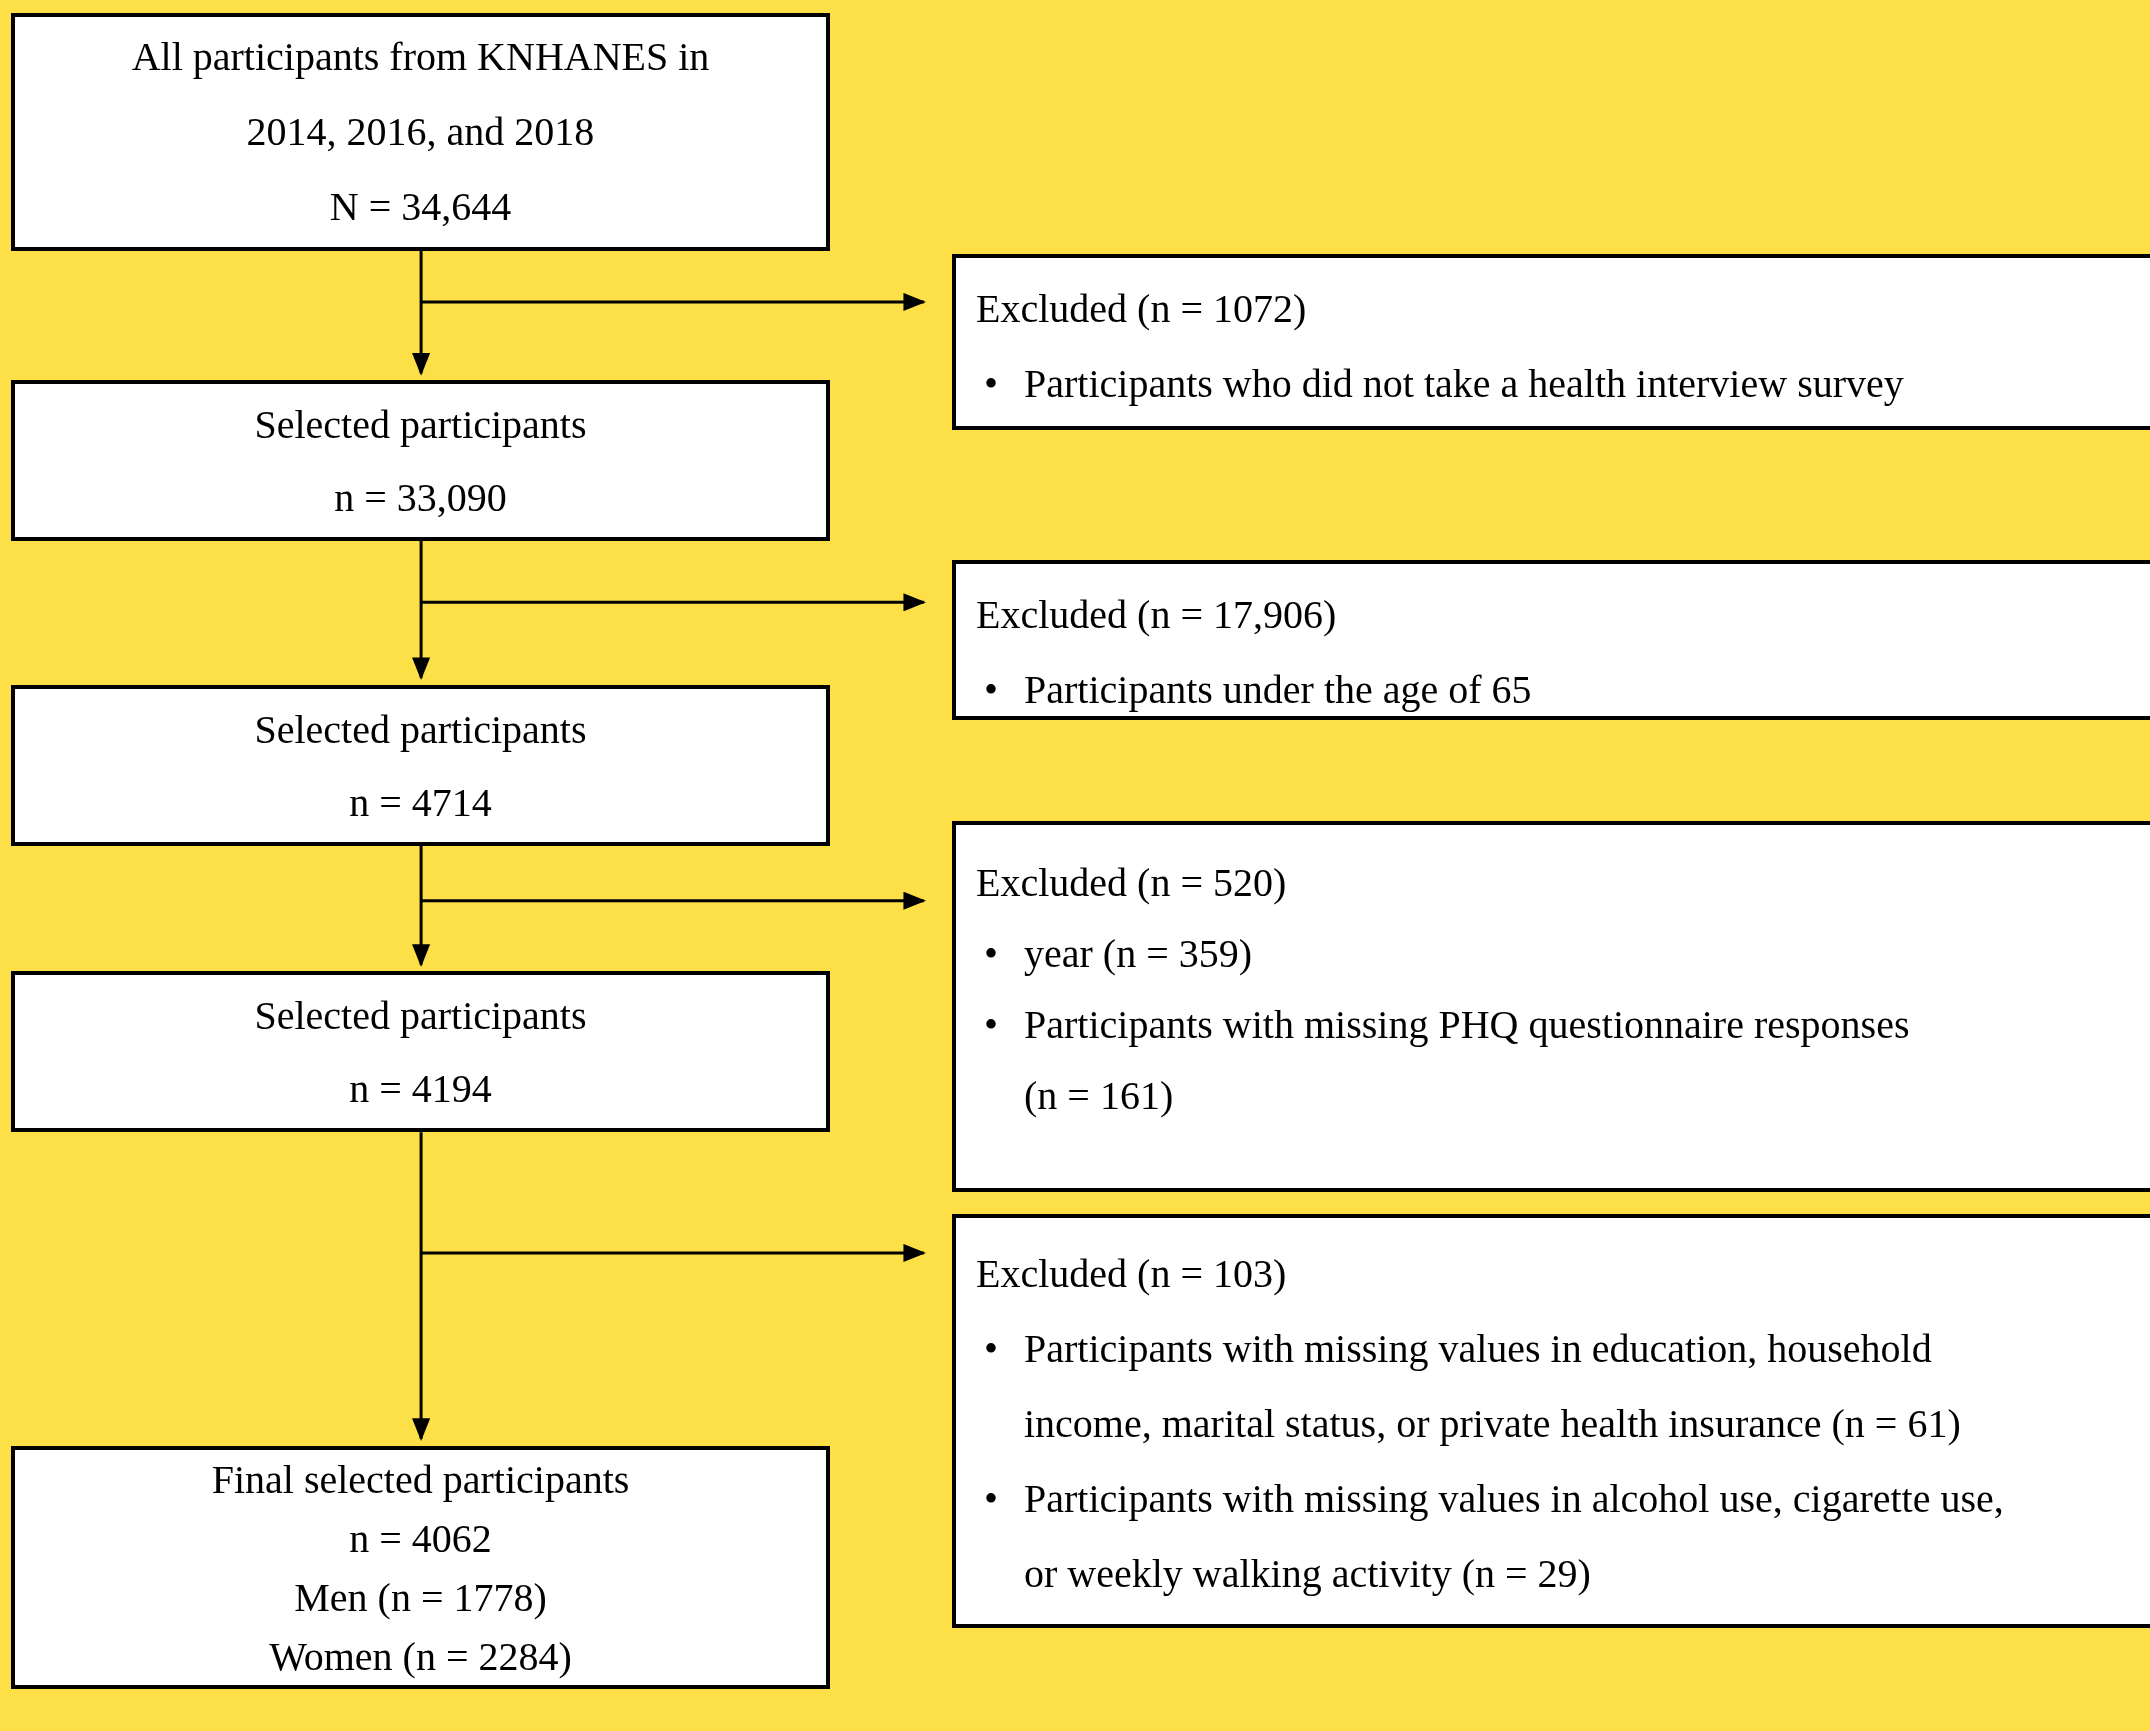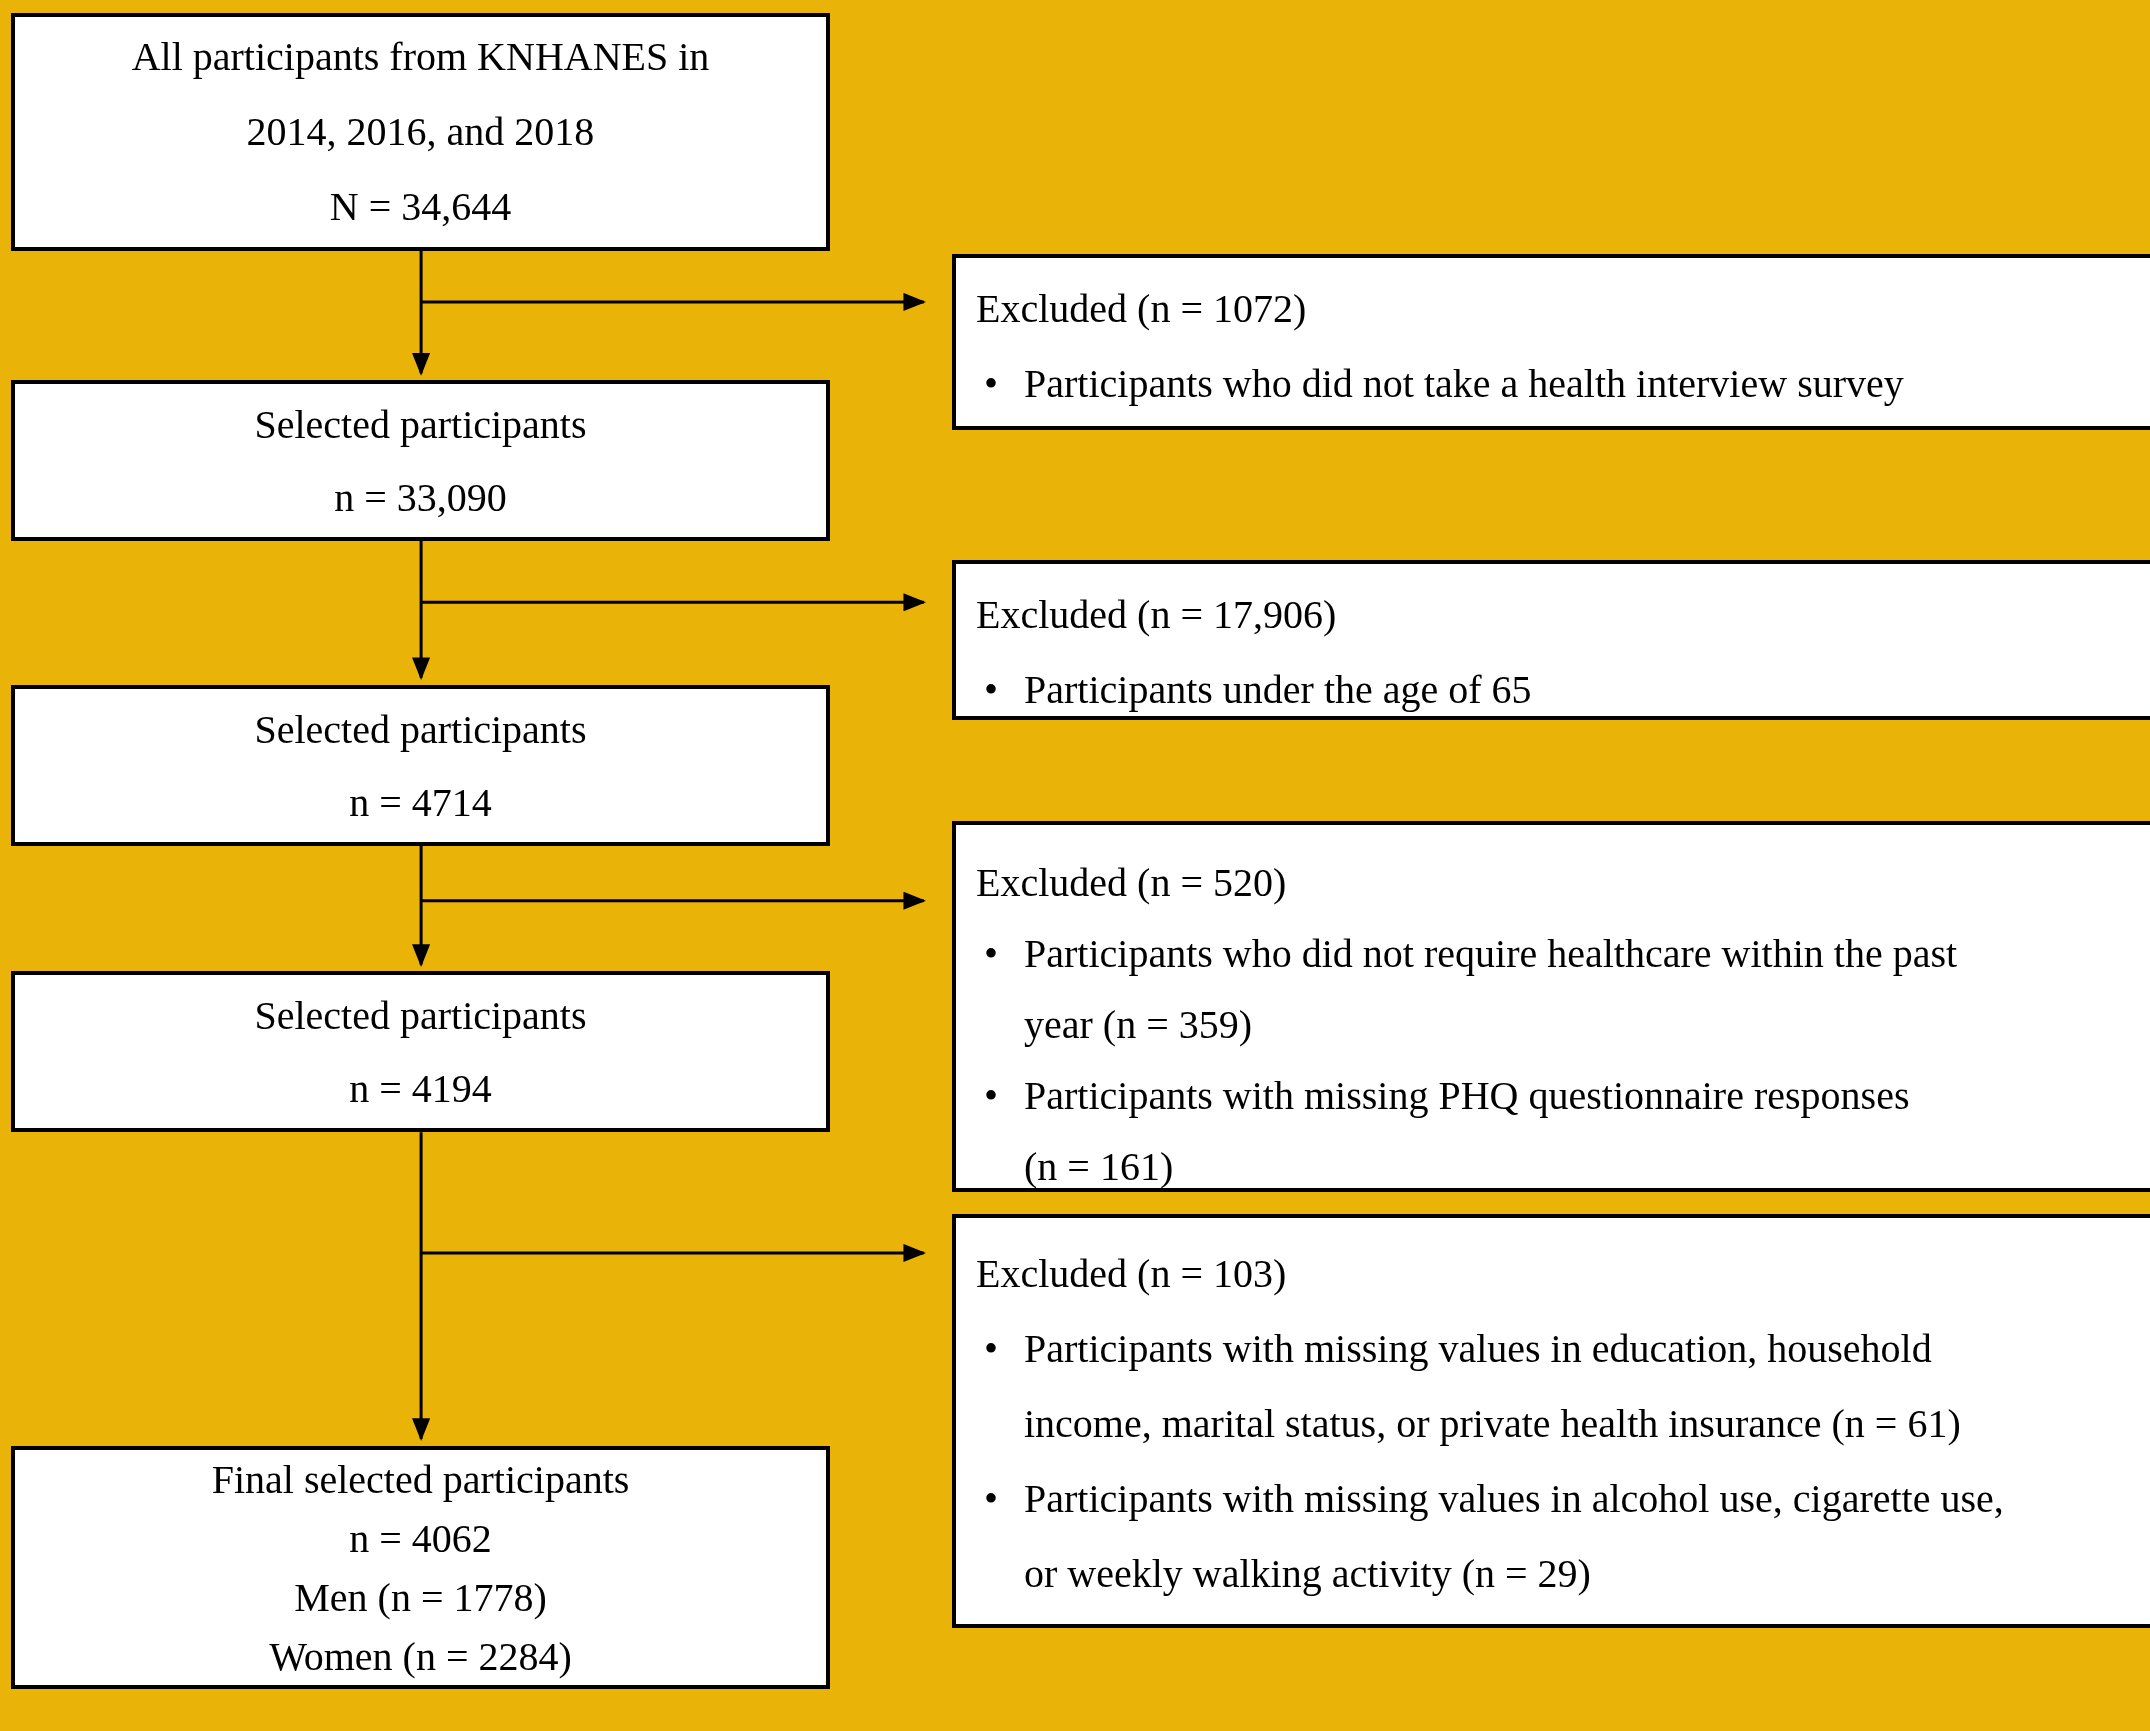--- a/index.html
+++ b/index.html
@@ -7,21 +7,21 @@
     padding: 0;
     background: #ffffff;
     width: 2151px;
     height: 1731px;
     overflow: hidden;
   }
   .canvas {
     position: relative;
     width: 2151px;
     height: 1731px;
-    background: #eab308;
+    background: #fde047;
     font-family: "Liberation Serif", "DejaVu Serif", serif;
     font-size: 40px;
     color: #000000;
   }
   .connectors {
     position: absolute;
     left: 0; top: 0;
     width: 2151px;
     height: 1731px;
   }
@@ -131,21 +131,21 @@
   <div class="exbox" style="top:521px; height:160px;">
     <div class="extitle">Excluded (n = 17,906)</div>
     <div class="bl">
       <span class="dot">•</span><span>Participants under the age of 65</span>
     </div>
   </div>
 
   <div class="exbox tight pt12" style="top:782px; height:371px;">
     <div class="extitle">Excluded (n = 520)</div>
     <div class="bl">
-      <span class="dot">•</span><span>Participants who did not require healthcare within the past</span>
+      <span class="dot">•</span>
     </div>
     <div class="bl">
       <span>year (n = 359)</span>
     </div>
     <div class="bl">
       <span class="dot">•</span><span>Participants with missing PHQ questionnaire responses</span>
     </div>
     <div class="bl">
       <span>(n = 161)</span>
     </div>

